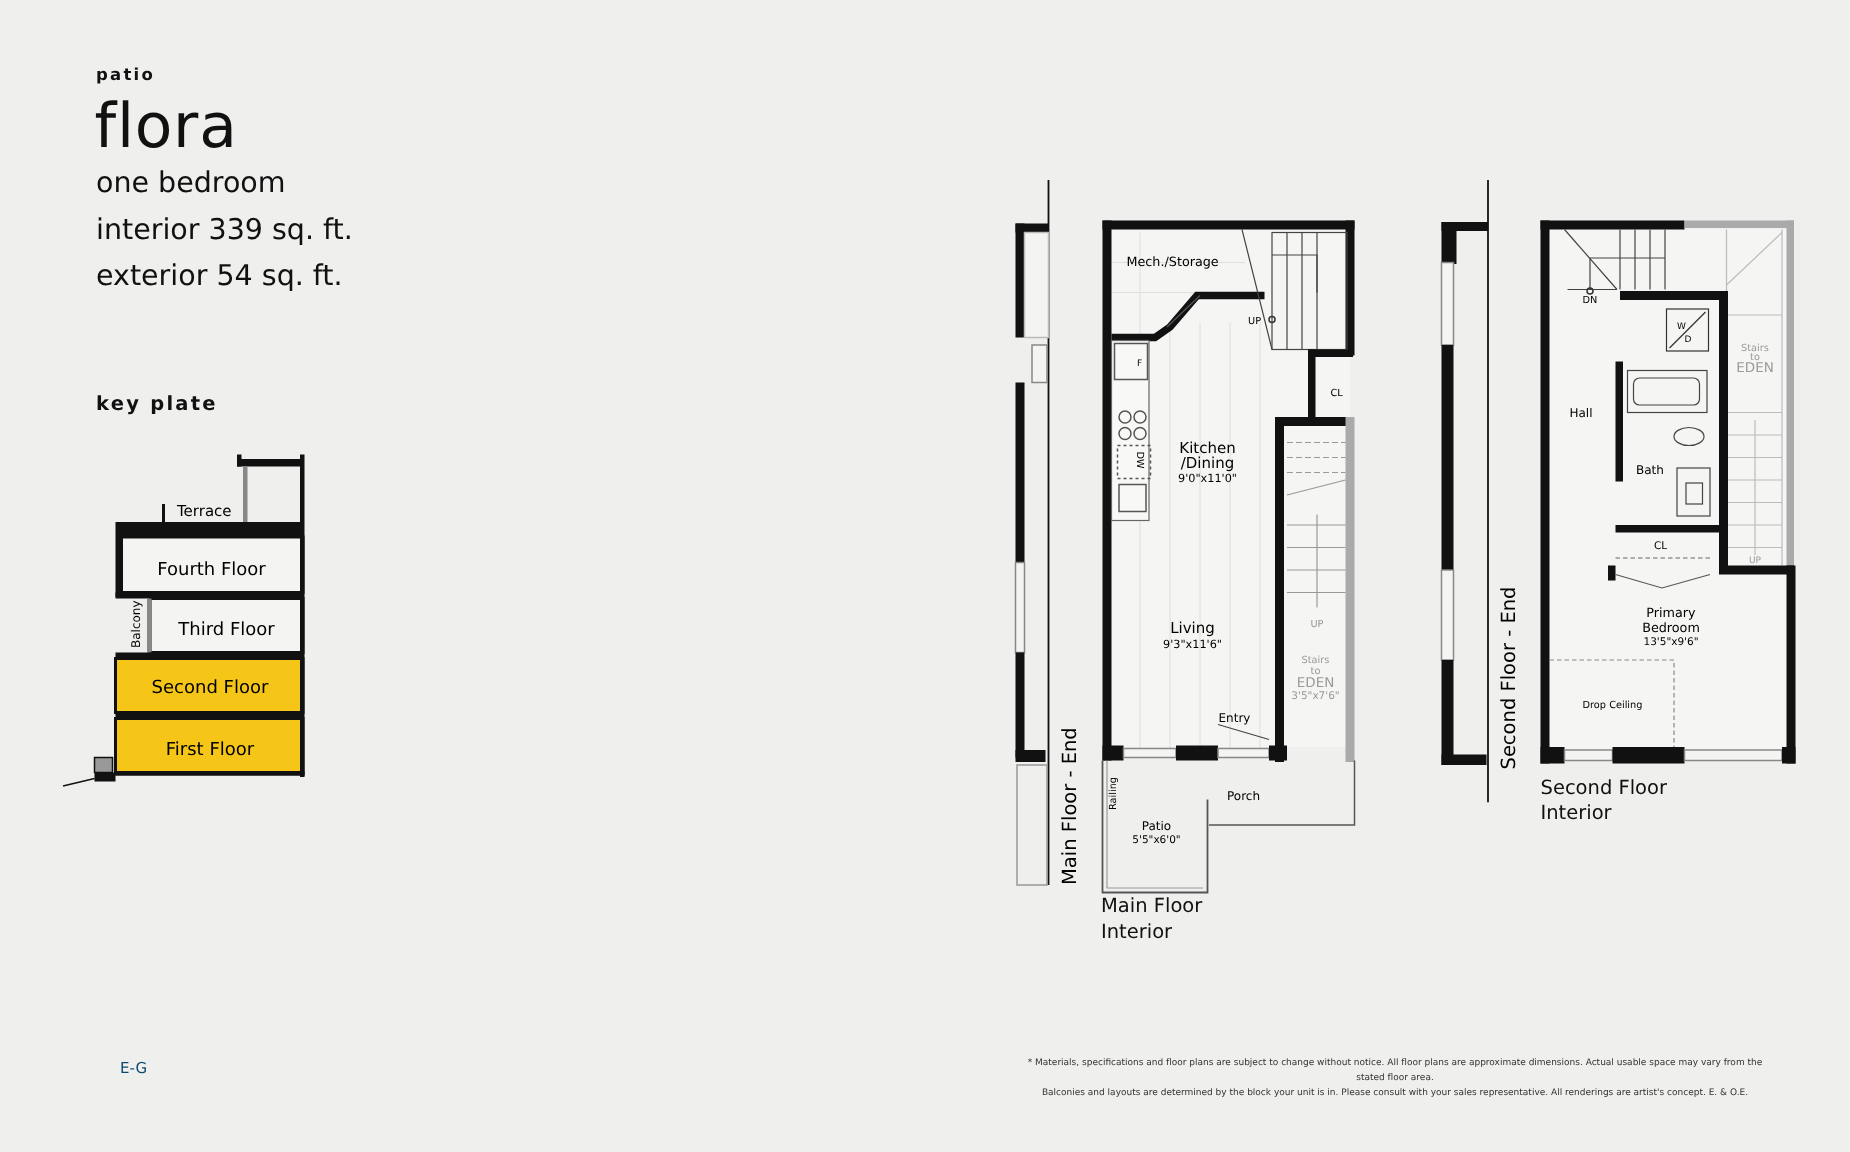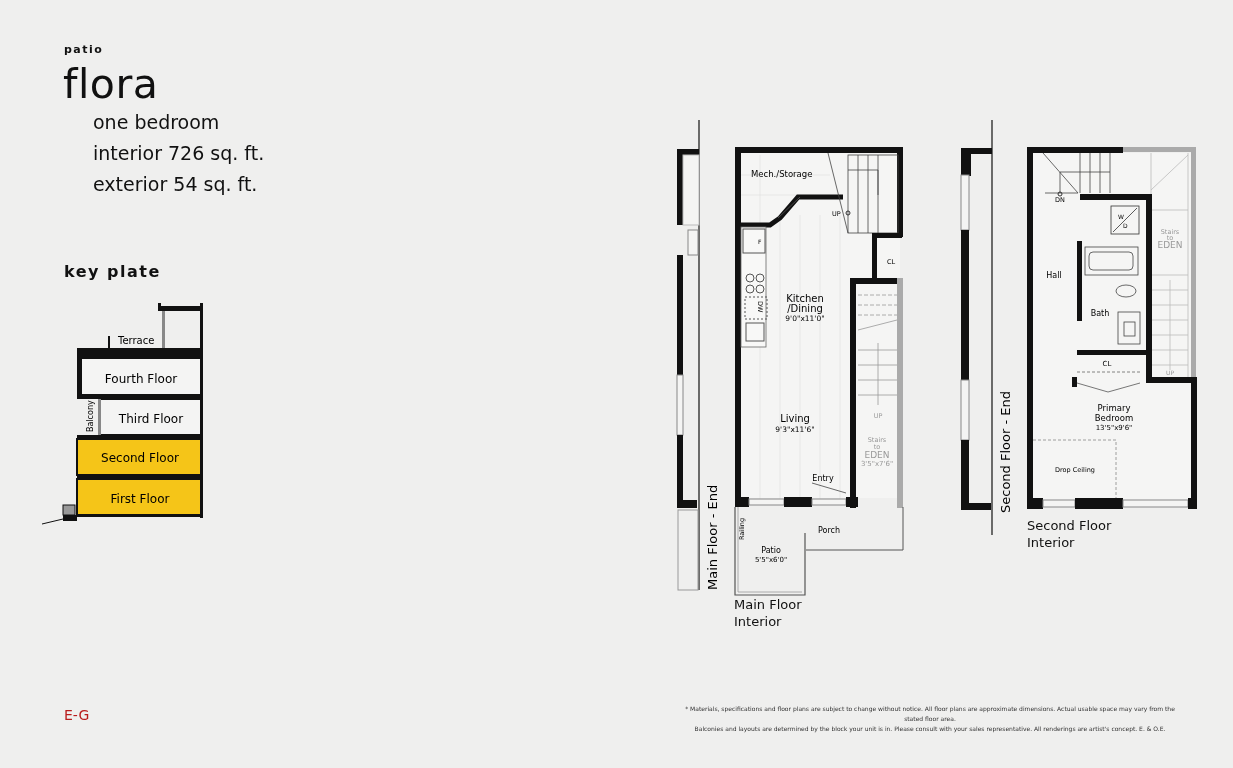--- a/index.html
+++ b/index.html
@@ -1,33 +1,33 @@
 <!DOCTYPE html>
 <html><head>
 <meta charset="utf-8">
 <style>
   html,body{margin:0;padding:0;}
   body{width:1233px;height:768px;background:#efefee;position:relative;overflow:hidden;font-family:"DejaVu Sans",sans-serif;color:#111;}
   .abs{position:absolute;}
   .eyebrow{left:64px;top:43px;font-size:11px;font-weight:bold;letter-spacing:1.5px;}
   .title{left:63px;top:60px;font-size:41px;letter-spacing:0.5px;}
-  .spec{left:64px;font-size:19px;margin-left:29px;}
-  .keylabel{left:64px;top:262px;font-size:16px;font-weight:bold;letter-spacing:1.5px;}
-  .code{left:64px;top:707px;font-size:14px;color:#b91c1c;}
+  .spec{left:64px;font-size:19px;}
+  .keylabel{left:64px;top:262px;font-size:13px;font-weight:bold;letter-spacing:1.5px;}
+  .code{left:80px;top:707px;font-size:10px;color:#0c4a6e;}
   .disclaimer{left:682px;top:704px;width:496px;font-size:6px;color:#333;text-align:center;line-height:10px;}
   svg text{font-family:"DejaVu Sans",sans-serif;}
   .floorlabel{font-size:13px;line-height:17px;}
 </style>
 </head>
 <body>
 
 <div class="abs eyebrow">patio</div>
 <div class="abs title">flora</div>
 <div class="abs spec" style="top:111px">one bedroom</div>
-<div class="abs spec" style="top:142px">interior 726 sq. ft.</div>
+<div class="abs spec" style="top:142px">interior 339 sq. ft.</div>
 <div class="abs spec" style="top:173px">exterior 54 sq. ft.</div>
 
 <div class="abs keylabel">key plate</div>
 <svg class="abs" style="left:40px;top:298px" width="170" height="232">
 
   <rect x="118" y="5" width="3" height="8" fill="#111"></rect>
   <rect x="118" y="8" width="44" height="5" fill="#111"></rect>
   <rect x="122" y="13" width="3" height="38" fill="#888"></rect>
   <rect x="68" y="38" width="2" height="14" fill="#111"></rect>
   <text x="78" y="46" font-size="10">Terrace</text>

